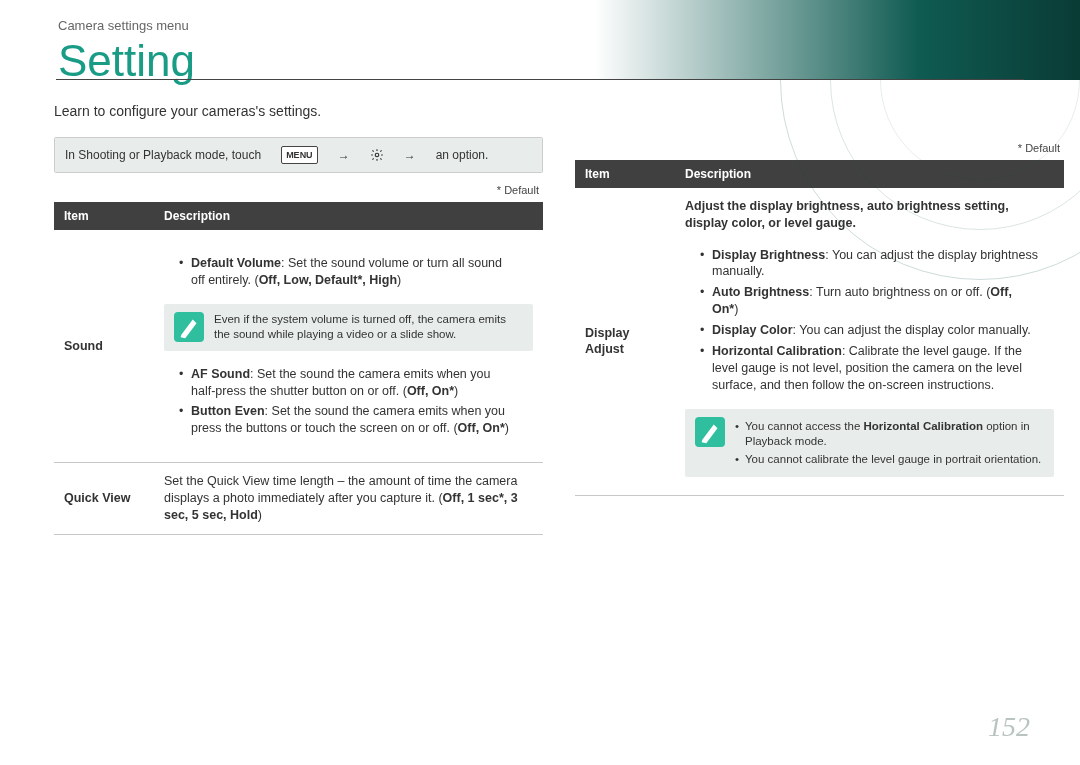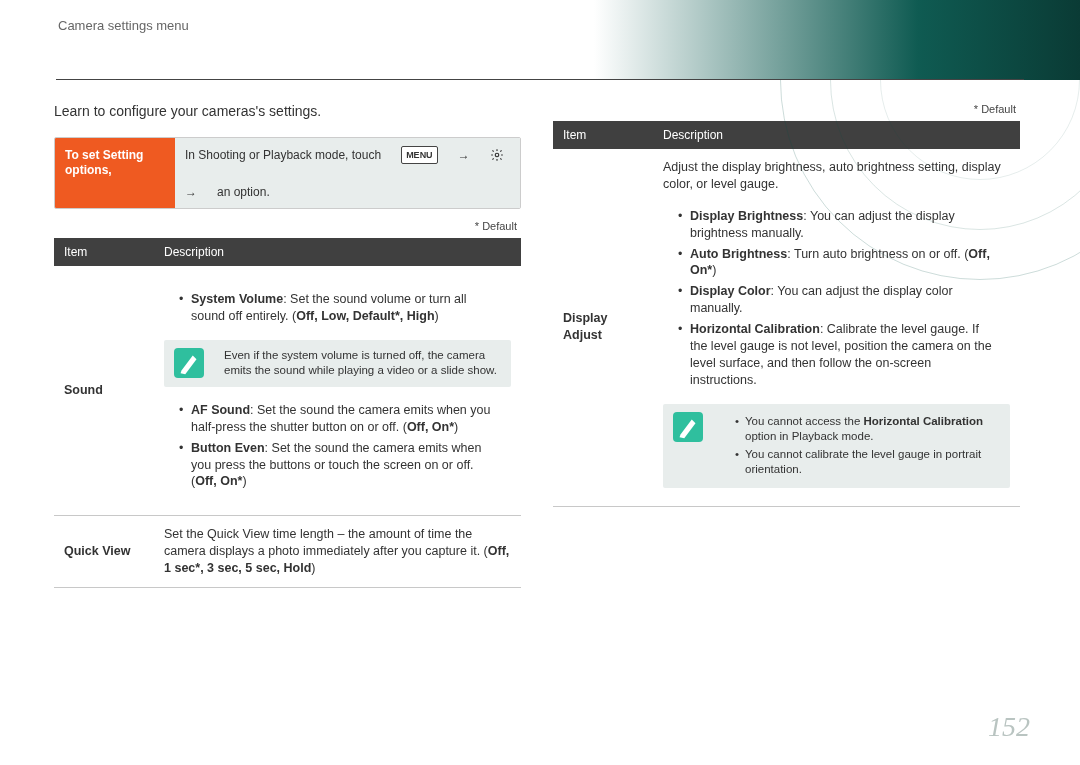--- a/index.html
+++ b/index.html
@@ -55,23 +55,24 @@
     position: absolute;
     left: 56px;
     bottom: 0;
     width: 968px;
     height: 1px;
     background: #444;
   }
   .content {
     display: flex;
     gap: 32px;
-    padding: 22px 60px 0 54px;
+    padding: 22px 16px 0 54px;
     font-size: 13px;
     line-height: 1.35;
+    align-items: center;
   }
   .col { flex: 1; }
   .intro { font-size: 14px; color: #333; margin-bottom: 16px; }
 
   .orange-bar { display: flex; border: 1px solid #ccc; border-radius: 2px; overflow: hidden; }
   .orange-left {
     background: #ef5a21;
     color: #fff;
     font-size: 12px;
     font-weight: 600;
@@ -115,21 +116,21 @@
   }
 
   table.spec {
     width: 100%;
     border-collapse: collapse;
     font-size: 12.5px;
   }
   table.spec th {
     background: #404040;
     color: #fff;
-    font-weight: 400;
+    font-weight: 700;
     text-align: left;
     padding: 6px 10px;
     font-size: 12px;
   }
   table.spec th:first-child { width: 100px; }
   table.spec td {
     border-bottom: 1px solid #c8c8c8;
     padding: 10px 10px;
     vertical-align: top;
   }
@@ -138,33 +139,33 @@
   ul.bullets > li { position: relative; padding-left: 12px; margin: 4px 0; }
   ul.bullets > li::before {
     content: "•"; position: absolute; left: 0; top: 0; color: #333;
   }
   .note-box {
     display: flex;
     background: #e8edec;
     border-radius: 2px;
     padding: 8px 10px;
     margin: 8px 0;
-    gap: 20px;
+    gap: 10px;
     align-items: flex-start;
   }
   .note-icon {
     width: 30px; height: 30px; flex: 0 0 30px;
     background: #2fbf9e;
     border-radius: 4px;
     position: relative;
   }
   .note-icon svg { width: 100%; height: 100%; }
   .note-text { font-size: 11.5px; color: #333; line-height: 1.35; }
   .note-text ul { list-style: none; padding: 0; margin: 0; }
-  .note-text ul li { position: relative; padding-left: 10px; margin: 2px 12px; }
+  .note-text ul li { position: relative; padding-left: 10px; margin: 2px 0; }
   .note-text ul li::before { content: "•"; position: absolute; left: 0; }
 
   .page-num {
     position: absolute;
     right: 50px;
     bottom: 22px;
     font-size: 28px;
     color: #b9c4c1;
     font-style: italic;
     font-family: Georgia, serif;
@@ -178,30 +179,30 @@
   <div class="ring ring1"></div>
   <div class="ring ring2"></div>
   <div class="ring ring3"></div>
 
   <div class="dot dot2"></div>
 
 </div>
 
 <div class="header">
   <div class="breadcrumb">Camera settings menu</div>
+  <div class="page-title">Setting</div>
   <div class="rule"></div>
 </div>
 
 <div class="content">
 
   <div class="col">
     <div class="intro">Learn to configure your cameras's settings.</div>
 
     <div class="orange-bar">
-      <div class="orange-left">To set Setting options,</div>
       <div class="orange-right">
         <span>In Shooting or Playback mode, touch</span>
         <span class="menu-key">MENU</span>
         <span>→</span>
         <span class="gear-mini">
           <svg viewBox="0 0 24 24">
               <g fill="none" stroke="#333" stroke-width="2">
                 <circle cx="12" cy="12" r="3"></circle>
                 <path d="M12 2v3M12 19v3M4.2 4.2l2.1 2.1M17.7 17.7l2.1 2.1M2 12h3M19 12h3M4.2 19.8l2.1-2.1M17.7 6.3l2.1-2.1"></path>
               </g>
@@ -218,21 +219,21 @@
       <tbody>
           <tr>
         <th>Item</th>
         <th>Description</th>
       </tr>
       <tr>
         <td class="item-col">Sound</td>
         <td>
           <ul class="bullets">
             <li>
-              <b>System Volume</b><span>: Set the sound volume or turn all sound off entirely. (</span><b>Off, Low, Default*, High</b><span>)</span>
+              <b>Default Volume</b><span>: Set the sound volume or turn all sound off entirely. (</span><b>Off, Low, Default*, High</b><span>)</span>
             </li>
           </ul>
           <div class="note-box">
             <div class="note-icon">
               <svg viewBox="0 0 32 32">
                     <path d="M8 24 L20 8 L24 12 L12 28 L7 27 Z" fill="#fff"></path>
                   </svg>
             </div>
             <div class="note-text">Even if the system volume is turned off, the camera emits the sound while playing a video or a slide show.</div>
           </div>
@@ -261,21 +262,21 @@
 
     <table class="spec">
       <tbody>
           <tr>
         <th>Item</th>
         <th>Description</th>
       </tr>
       <tr>
         <td class="item-col">Display Adjust</td>
         <td>
-          <div style="margin-bottom:4px;">Adjust the display brightness, auto brightness setting, display color, or level gauge.</div>
+          <div style="margin-bottom:4px;font-weight:bold;">Adjust the display brightness, auto brightness setting, display color, or level gauge.</div>
           <ul class="bullets">
             <li>
               <b>Display Brightness</b><span>: You can adjust the display brightness manually.</span>
             </li>
             <li>
               <b>Auto Brightness</b><span>: Turn auto brightness on or off. (</span><b>Off, On*</b><span>)</span>
             </li>
             <li>
               <b>Display Color</b><span>: You can adjust the display color manually.</span>
             </li>

